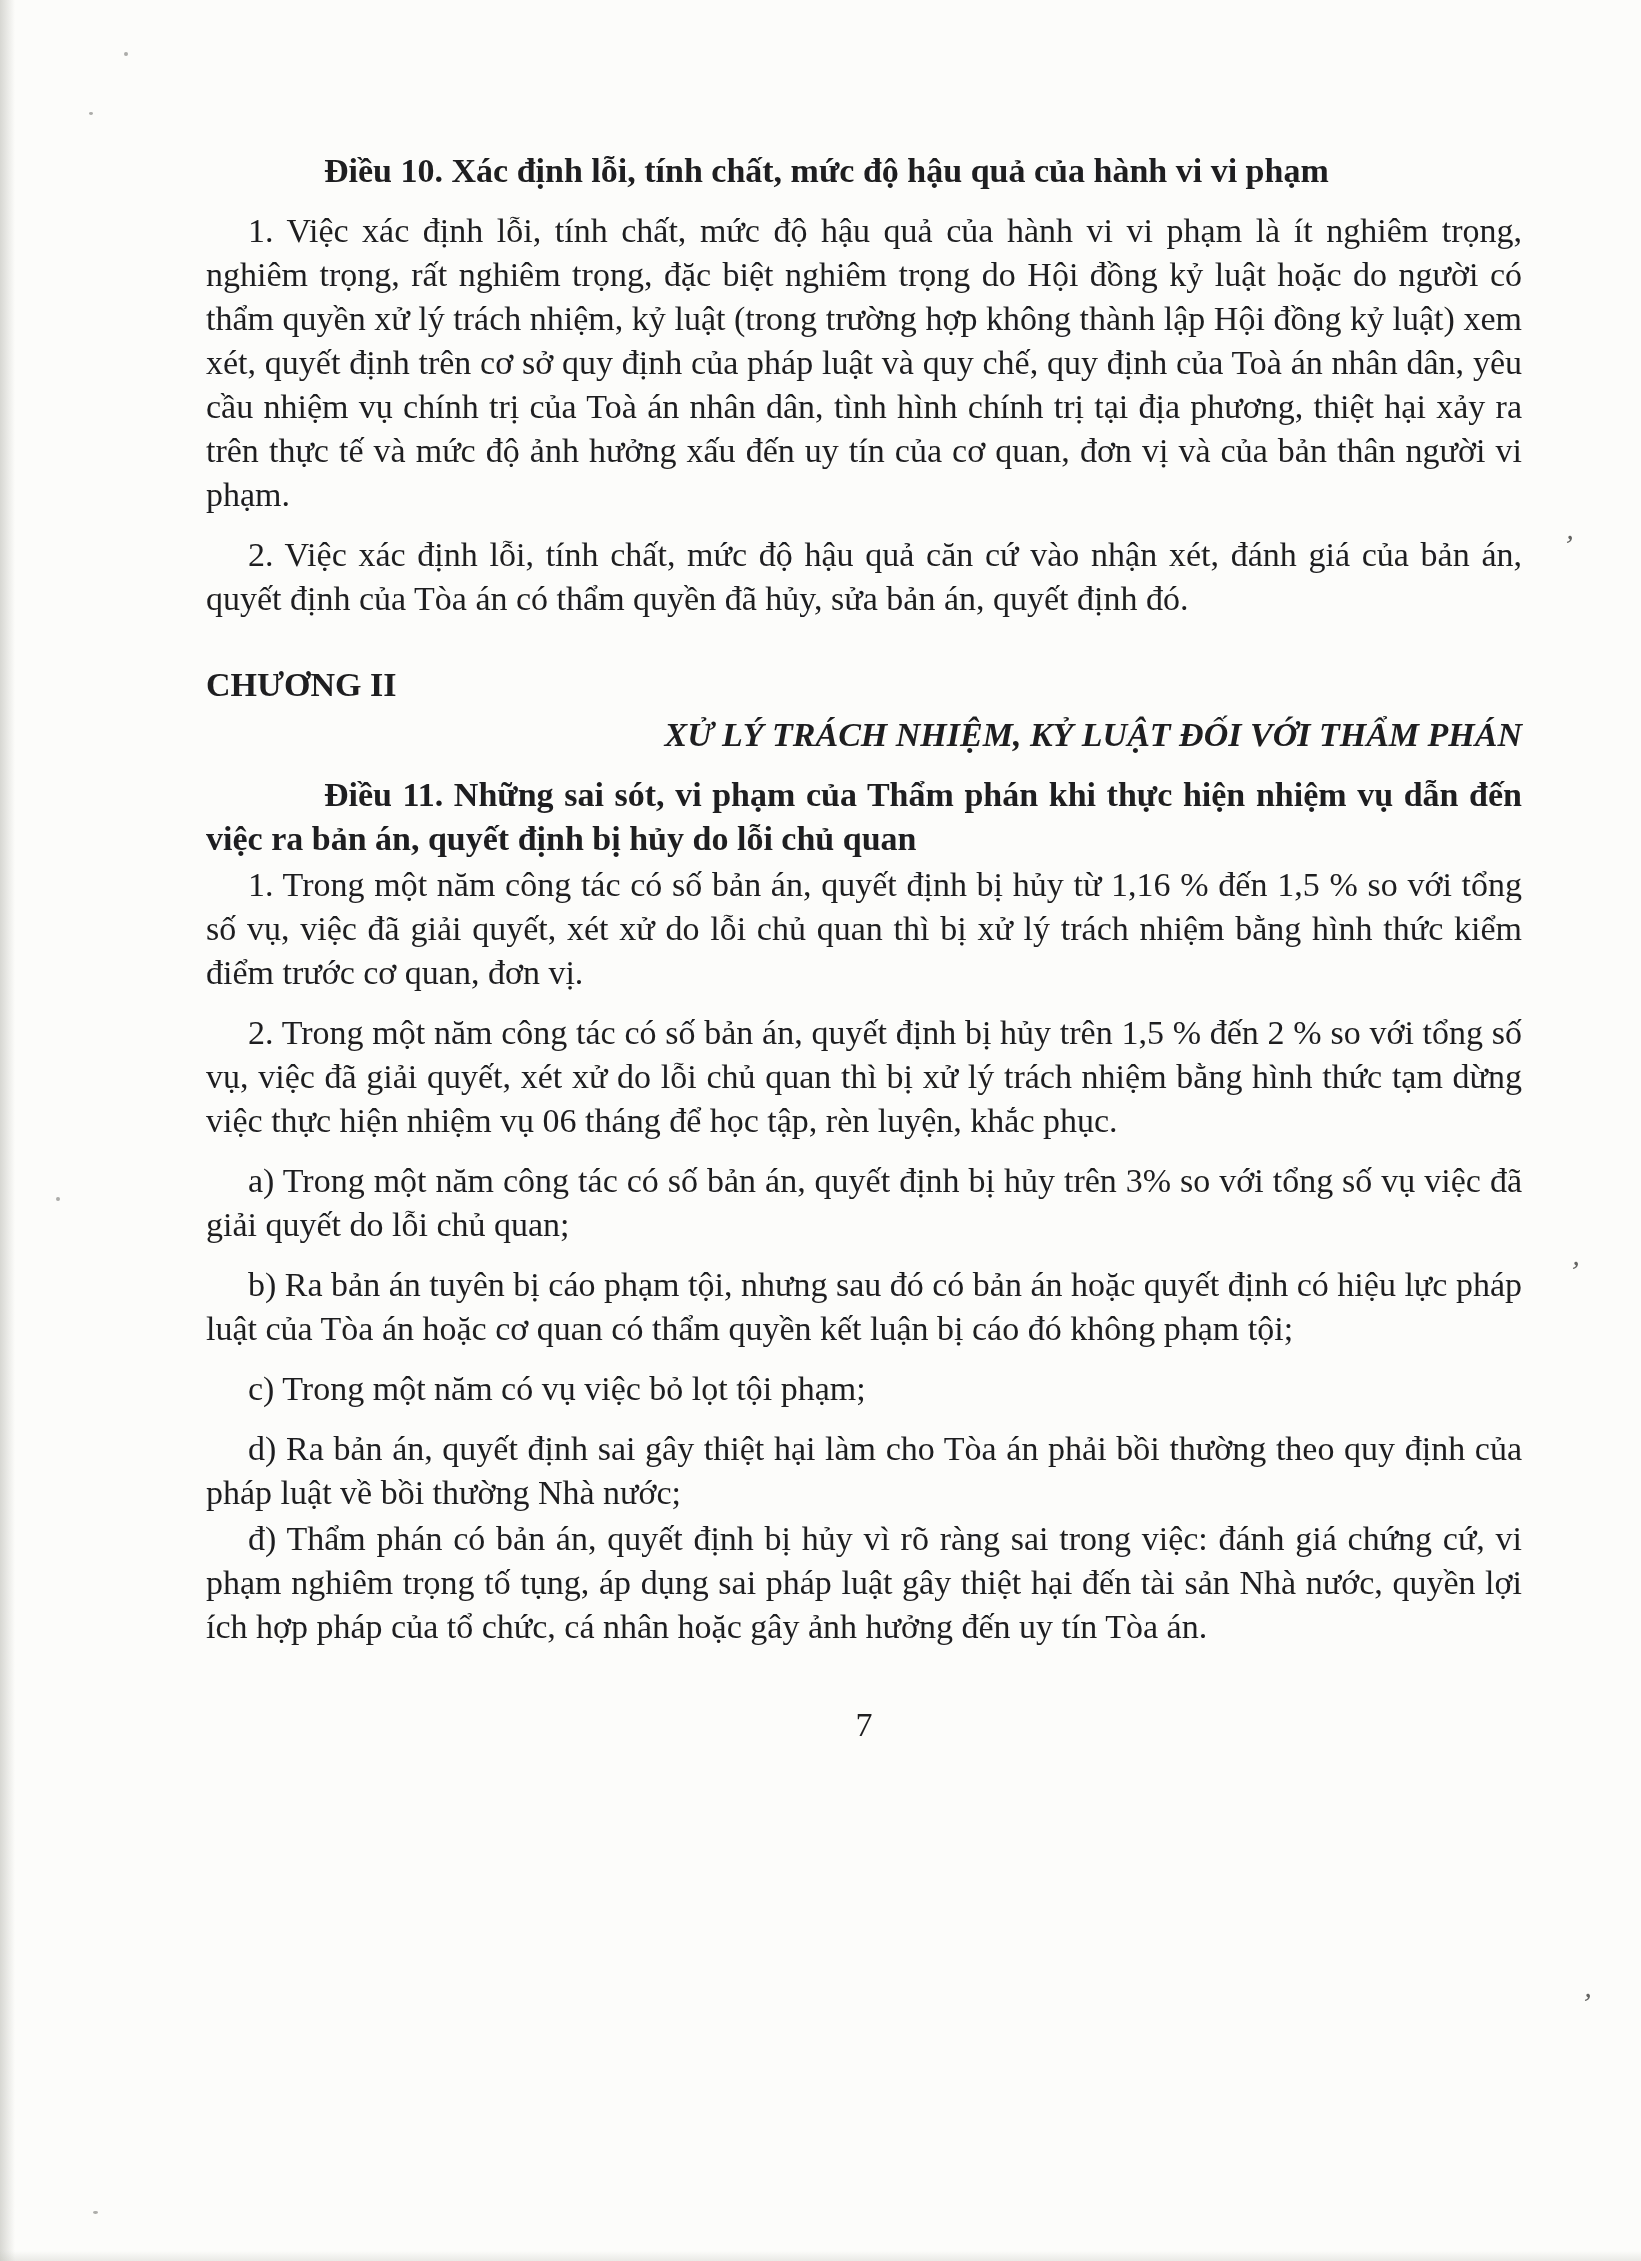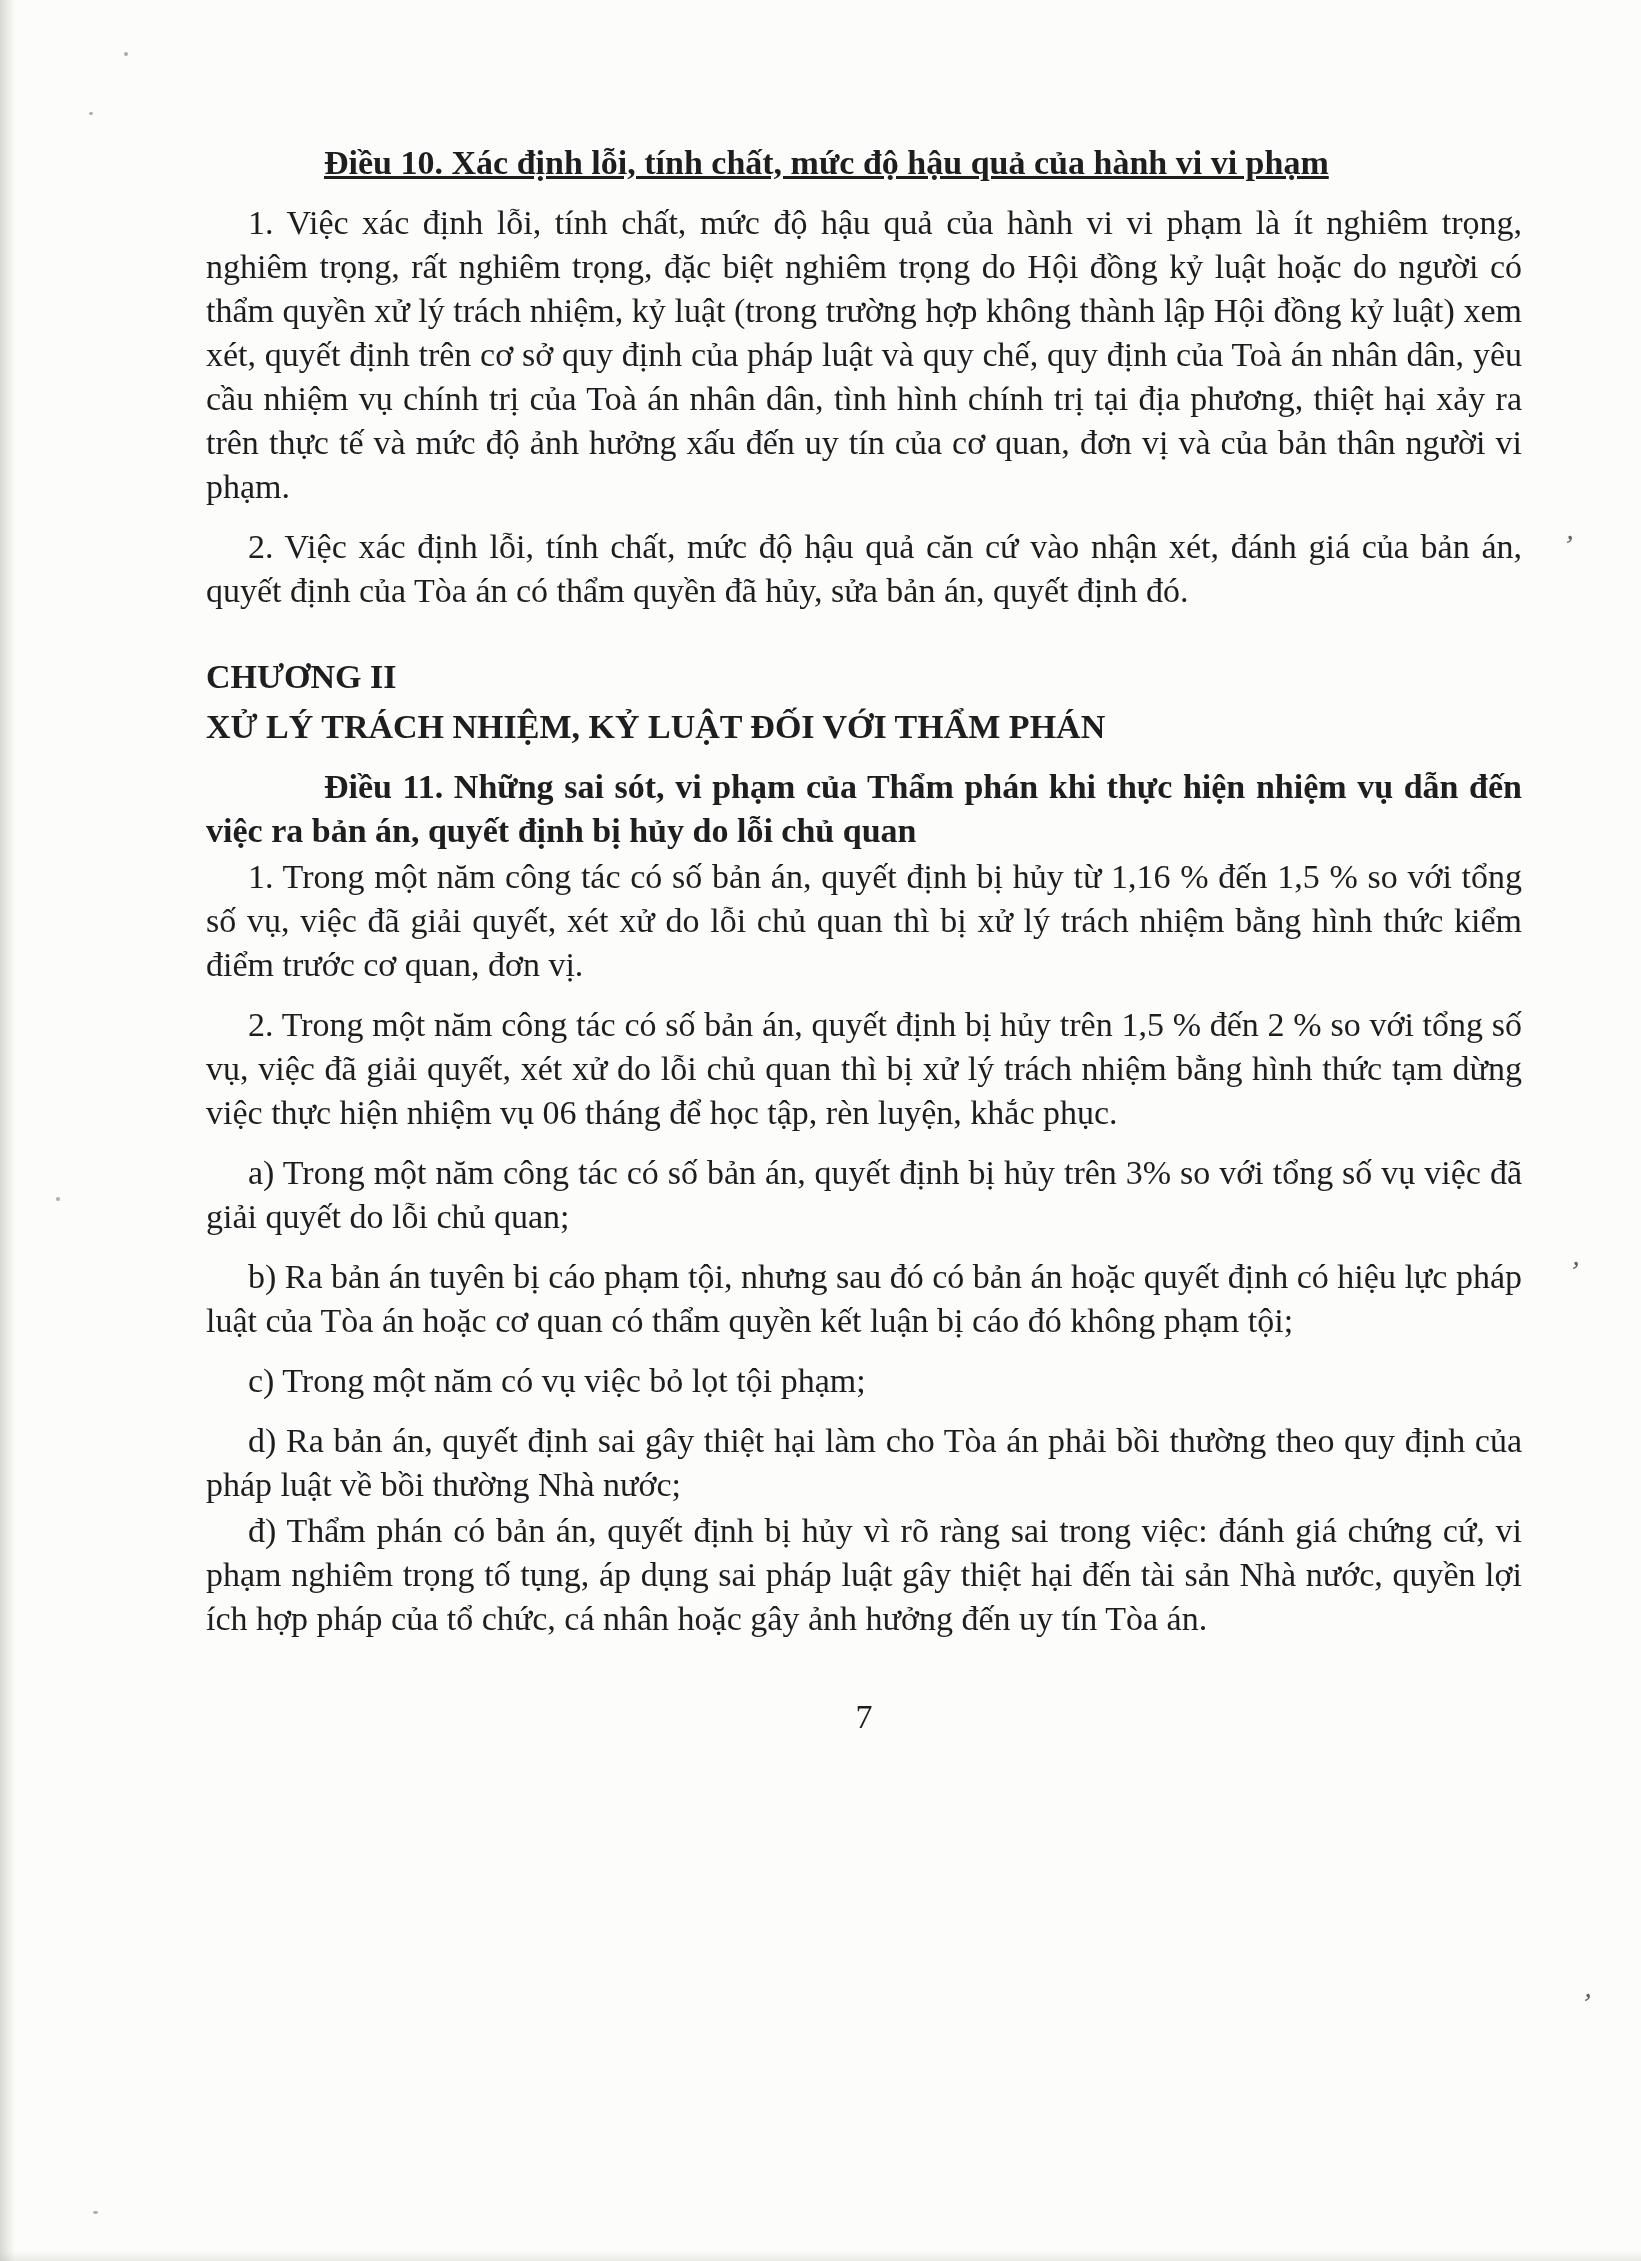--- a/index.html
+++ b/index.html
@@ -40,34 +40,34 @@
   .block {
     text-align: justify;
     text-indent: 42px;
     margin-top: 16px;
   }
   .block-article-heading {
     font-weight: bold;
     text-indent: 118px;
   }
   .content .block:first-child {
-    margin-top: 8px;
-    text-decoration: underline;
+    margin-top: 16px;
   }
   .block-chapter-number {
     font-weight: bold;
     text-align: left;
     text-indent: 0;
     margin-top: 42px;
   }
   .block-chapter-title {
     font-weight: bold;
-    text-align: left;
+    text-align: right;
     text-indent: 0;
     margin-top: 5.8px;
+    font-style: italic;
   }
   .block-paragraph-spaced {
     margin-top: 2px;
   }
   .page-number {
     text-align: center;
     margin-top: 54px;
     font-size: 34px;
     line-height: 44px;
   }

